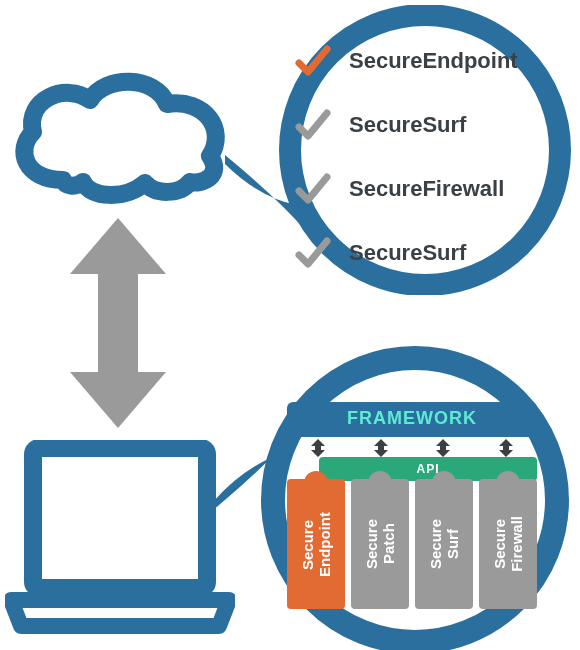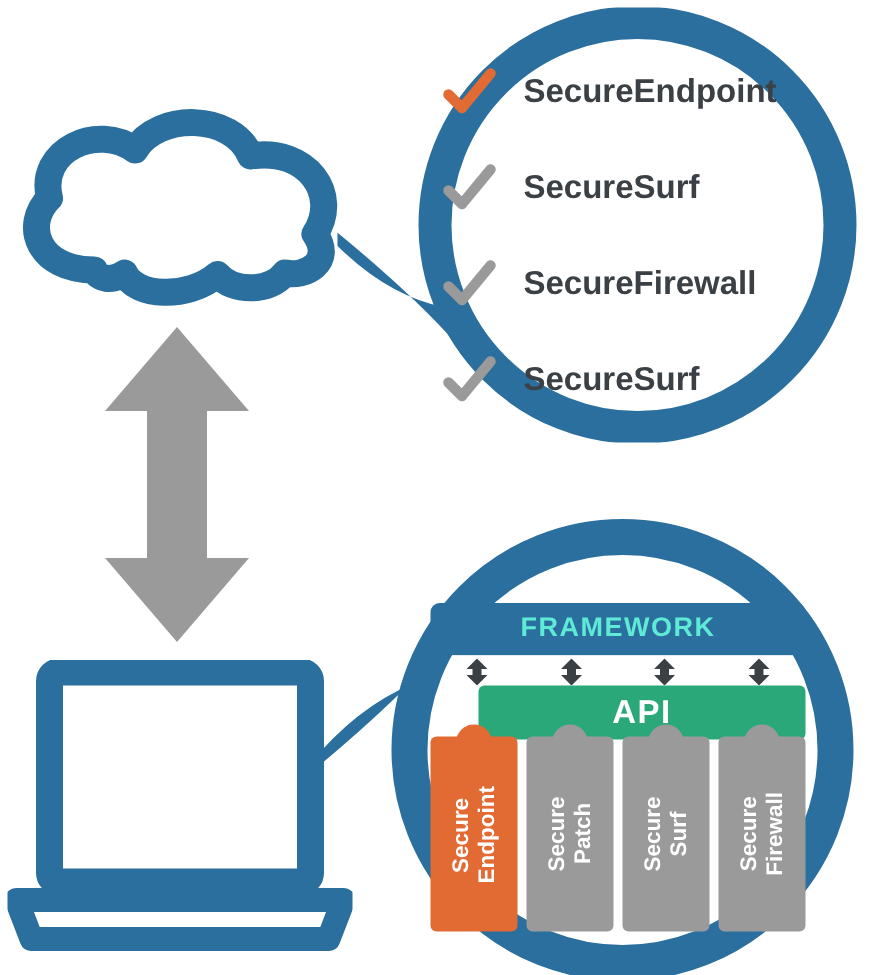--- a/index.html
+++ b/index.html
@@ -118,21 +118,21 @@
   }
   .arrows-row .ud {
     width: 14px; height: 18px;
     color:#3b4045;
   }
   .api-bar {
     background: #2aa87a;
     color: #fff;
     font-weight: 700;
     text-align: center;
-    font-size: 22px;
+    font-size: 12px;
     letter-spacing: 1px;
     padding: 5px 0;
     border-radius: 4px;
     position: relative;
     margin-left: 32px;
   }
   .modules-row {
     display: flex;
     gap: 6px;
     margin-top: -2px;

